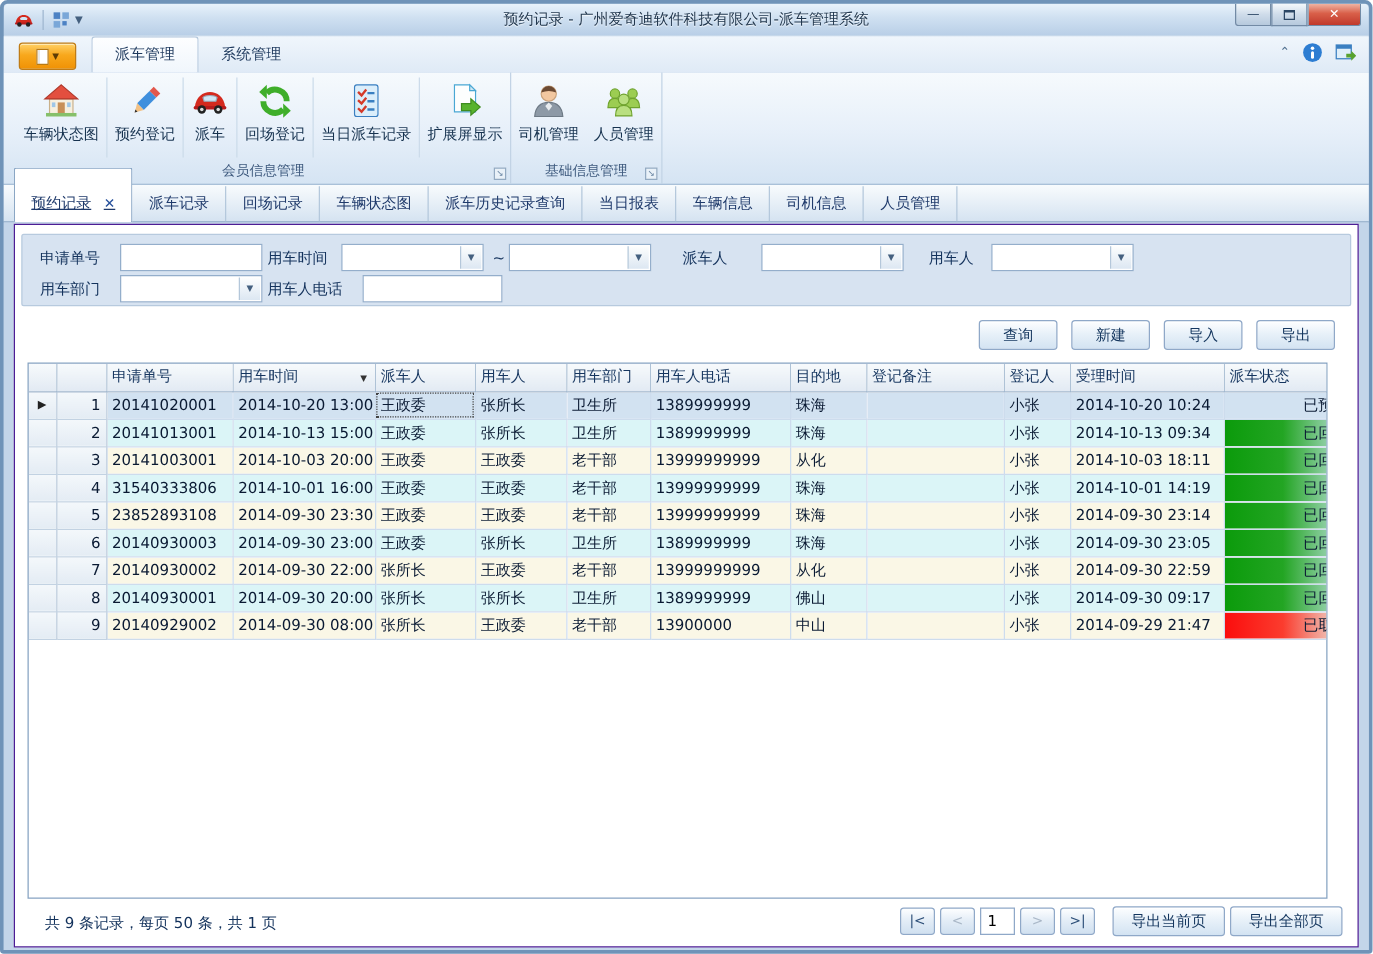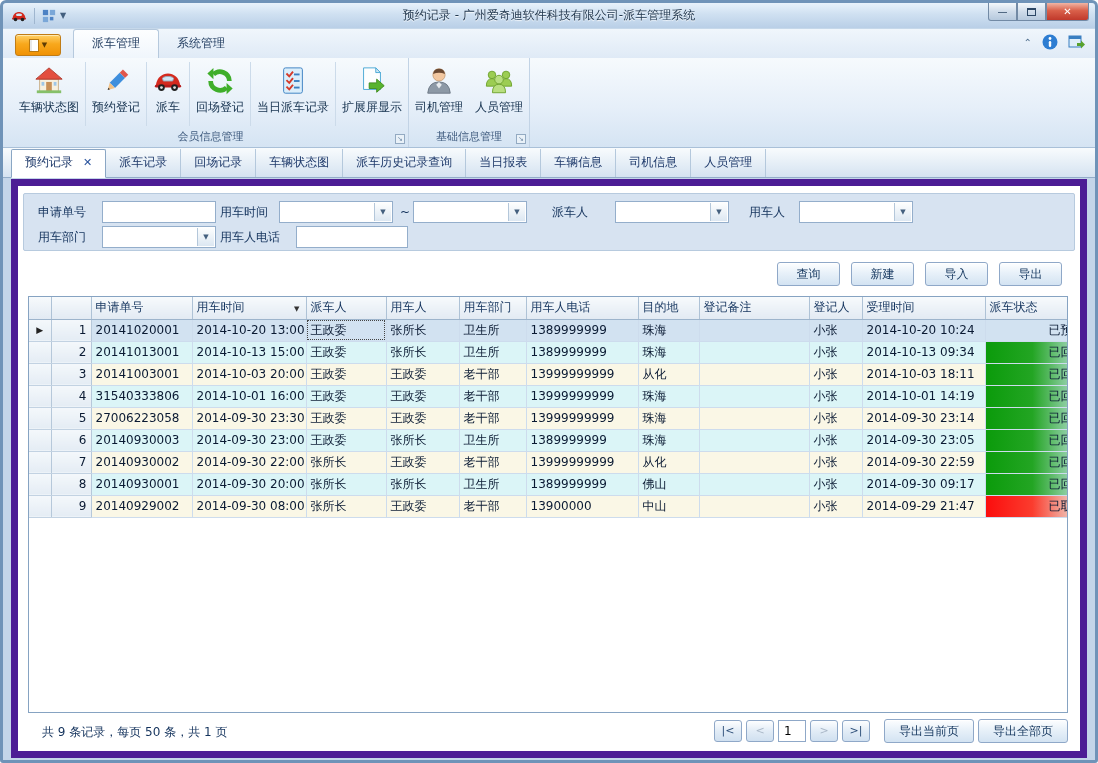--- a/index.html
+++ b/index.html
@@ -43,26 +43,26 @@
   .g1 .rbtn { border-right:1px solid #ccdbea; }
   .g1 .rbtn:last-child { border-right:none; }
   .rbtn .lbl { white-space:nowrap; color:#16324f; }
   .rgroup-label { height:18px; text-align:center; color:#3e5a7e; font-size:11px; line-height:16px; }
   .launcher { position:absolute; right:3px; bottom:3px; width:10px; height:10px; border:1px solid #93aac2; color:#6d88a5;
     font-size:7px; line-height:8px; text-align:center; background:#e9f1f8; }
 
   
   .docstrip { height:30px; background:linear-gradient(#f8fbfd,#d5e3f1); border-bottom:1px solid #93adc9; display:flex; align-items:flex-end; padding-left:8px; }
   .doctab { padding:5px 13px 6px 13px; border-right:1px solid #b4c8dc; color:#1f3a6b; white-space:nowrap; }
-  .doctab.active { background:#fff; border:1px solid #8aa6c4; border-bottom:1px solid #fff; border-radius:2px 2px 0 0; margin-bottom:-1px; padding-top:4px; }
+  .doctab.active { background:#fff; border:1px solid #8aa6c4; border-bottom:1px solid #fff; border-radius:2px 2px 0 0; margin-bottom:-1px; padding-top:19px;text-decoration:underline; }
   .doctab .close { margin-left:10px; color:#27519c; font-size:11px; font-weight:bold; }
 
   
   .main { flex:1; position:relative; background:#c3d5e9; }
-  .panel { position:absolute; left:8px; right:8px; top:1px; bottom:2px; background:#fff; border:7px solid #4c1d95; }
+  .panel { position:absolute; left:8px; right:8px; top:1px; bottom:2px; background:#fff; border:1px solid #4c1d95; }
 
   .filterbox { position:absolute; left:5px; right:5px; top:7px; height:58px; background:#d7e3f1; border:1px solid #b7cade; border-radius:2px; }
   .f-label { position:absolute; color:#13325c; line-height:22px; }
   .f-input { position:absolute; height:22px; border:1px solid #94aecb; background:#fff; padding:0 3px; font:inherit; }
   .combo { position:absolute; height:22px; border:1px solid #94aecb; background:#fff; }
   .combo .dd { position:absolute; right:1px; top:1px; bottom:1px; width:17px; background:linear-gradient(#fdfefe,#dce7f2); border-left:1px solid #b4c7da;
     display:flex; align-items:center; justify-content:center; font-size:7px; color:#44607f; }
 
   .btn { height:24px; border:1px solid #8fa8c8; border-radius:3px; background:linear-gradient(#fdfeff,#e8f1f9 45%,#d3e3f2);
     color:#14365e; font:inherit; padding:0 14px; box-shadow:inset 0 1px 0 #fff; }
@@ -422,21 +422,21 @@
                 <td class="c"></td>
                 <td class="c">小张</td>
                 <td class="c">2014-10-01 14:19</td>
                 <td class="c st">
                   <div class="stbar st-returned">已回场</div>
                 </td>
               </tr>
               <tr class="r-cream">
                 <td class="ind"></td>
                 <td class="num">5</td>
-                <td class="c">27006223058</td>
+                <td class="c">23852893108</td>
                 <td class="c">2014-09-30 23:30</td>
                 <td class="c">王政委</td>
                 <td class="c">王政委</td>
                 <td class="c">老干部</td>
                 <td class="c">13999999999</td>
                 <td class="c">珠海</td>
                 <td class="c"></td>
                 <td class="c">小张</td>
                 <td class="c">2014-09-30 23:14</td>
                 <td class="c st">

